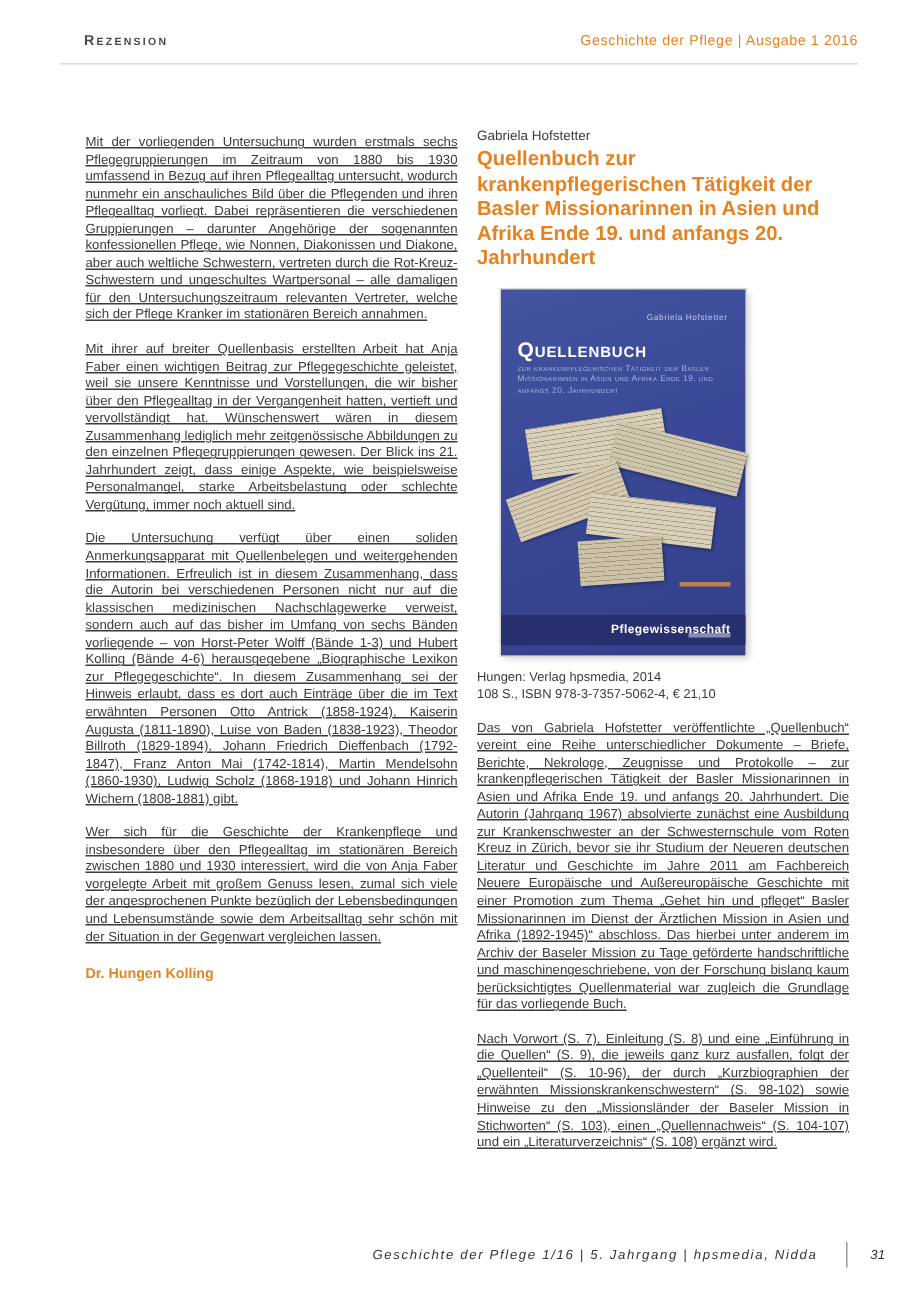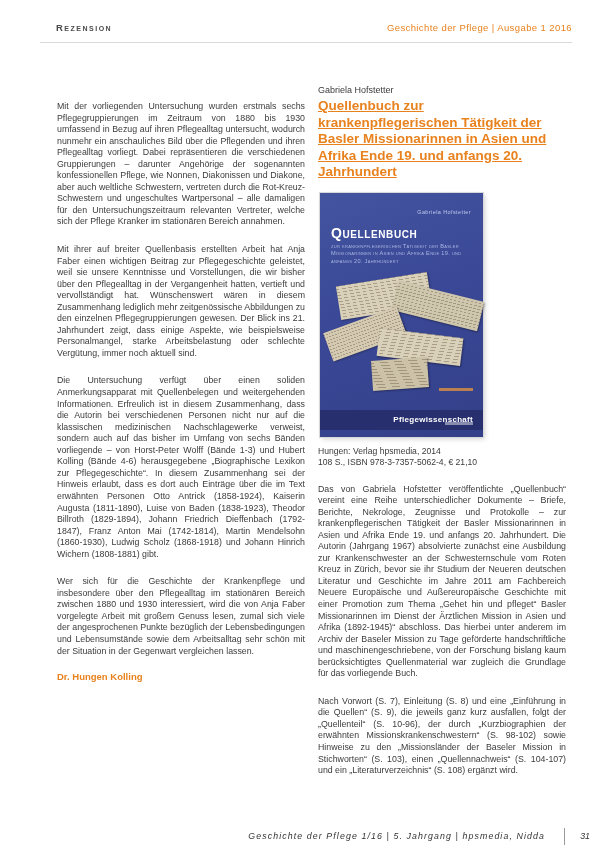--- a/index.html
+++ b/index.html
@@ -15,32 +15,32 @@
   }
   .header-journal{
     position:absolute;right:0;top:0;font-size:9.5px;letter-spacing:.4px;color:#e8821e;
   }
   .header-rule{position:absolute;left:40px;right:40px;top:42px;height:1px;background:#d9d9d9;}
   
   .col{position:absolute;top:85px;width:248px;}
   .col-left{left:57px;}
   .col-right{left:318px;}
   .body-text{
-    margin:16px 0 11px 0;font-size:8.8px;line-height:11.55px;text-align:justify;
-    color:#3b3b3b;hyphens:auto;-webkit-hyphens:auto;
+    margin:4px 0 11px 0;font-size:8.8px;line-height:11.55px;text-align:justify;
+    color:#3b3b3b;hyphens:auto;text-decoration:underline;-webkit-hyphens:auto;
   }
   .signature{margin-top:14px;font-size:9.5px;color:#e8821e;font-weight:bold;}
   
   .book-author{font-size:9px;color:#3b3b3b;margin:0 0 3px 0;}
   .book-title{
-    margin:0 0 12px 0;font-size:13.5px;line-height:16.5px;font-weight:bold;color:#e8821e;text-decoration:underline;
+    margin:0 0 12px 0;font-size:13.5px;line-height:16.5px;font-weight:bold;color:#e8821e;
   }
   
   .cover{
-    position:relative;width:163px;height:244px;margin:2px 0 9px 2px;
+    position:relative;width:163px;height:244px;margin:2px 0 9px 16px;
     background:linear-gradient(160deg,#44549f 0%,#3a4897 45%,#333f88 100%);
     box-shadow:0 0 0 1px #d8d8d8,2px 2px 5px rgba(0,0,0,.18);
   }
   .cover-author{
     position:absolute;top:16px;right:12px;font-size:5.5px;letter-spacing:.4px;color:#bcc8ee;
   }
   .cover-title{
     position:absolute;top:32px;left:11px;font-size:14px;font-weight:bold;color:#ffffff;
     font-variant:small-caps;letter-spacing:.6px;
   }

